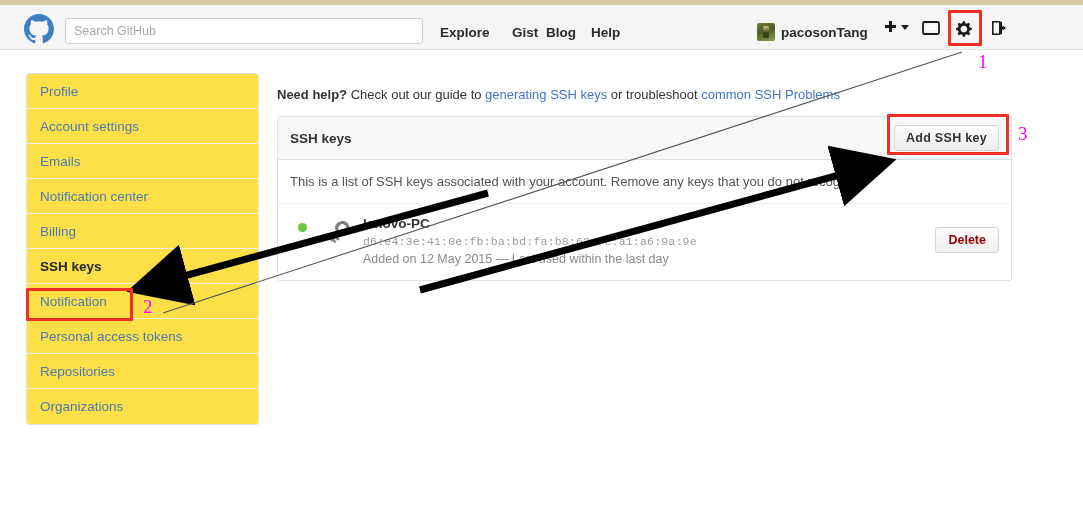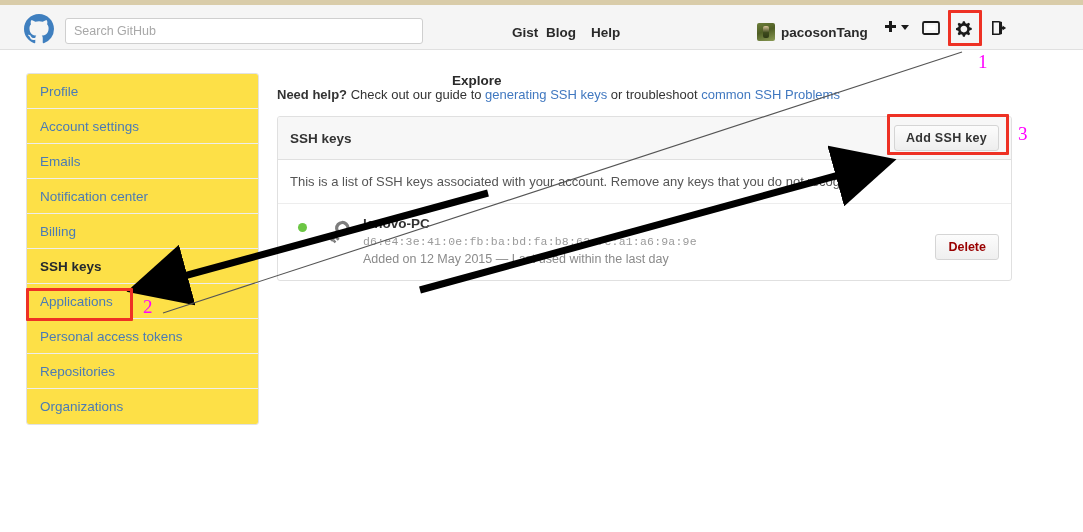--- a/index.html
+++ b/index.html
@@ -33,21 +33,21 @@
     font-family: "Liberation Sans", sans-serif; font-size: 12.5px;
     color: #333; padding: 0 8px; outline: none;
   }
   .search-box::placeholder { color: #a8a8a8; }
 
   .nav-link {
     position: absolute; top: 20px;
     font-size: 13.5px; font-weight: bold; color: #2a2a2a;
     text-decoration: none; white-space: nowrap;
   }
-  .nav-explore { left: 452px; margin-top: 48px; }
+  .nav-explore { left: 440px; }
   .nav-gist    { left: 512px; }
   .nav-blog    { left: 546px; }
   .nav-help    { left: 591px; }
 
   .user-block {
     position: absolute; left: 757px; top: 16px; height: 22px;
     display: flex; align-items: center; gap: 6px;
   }
   .avatar {
     width: 18px; height: 18px; border-radius: 2px;
@@ -132,21 +132,21 @@
   .key-title { font-size: 13.5px; font-weight: bold; color: #333; }
   .key-fp {
     font-family: "Liberation Mono", monospace;
     font-size: 11.5px; color: #9a9a9a; margin-top: 4px; letter-spacing: .2px;
   }
   .key-meta { font-size: 12.5px; color: #8a8a8a; margin-top: 4px; }
   .btn-delete {
     color: #900; font-weight: bold; font-size: 12.5px;
     background: linear-gradient(#fcfcfc,#efefef);
     border: 1px solid #d5d5d5; border-radius: 3px;
-    padding: 5px 12px; cursor: pointer; margin-top: 18px; flex: none;
+    padding: 5px 12px; cursor: pointer; margin-top: 11px; flex: none;
     font-family: "Liberation Sans", sans-serif;
   }
 
   
   .anno-layer {
     position: absolute; left: 0; top: 0; width: 1083px; height: 532px;
     pointer-events: none;
   }
   .anno-box {
     position: absolute; border: 3px solid #ee3124; border-radius: 1px;
@@ -218,21 +218,21 @@
     </div>
   </div>
 
   <div class="sidebar">
     <div class="side-item">Profile</div>
     <div class="side-item">Account settings</div>
     <div class="side-item">Emails</div>
     <div class="side-item">Notification center</div>
     <div class="side-item">Billing</div>
     <div class="side-item active">SSH keys</div>
-    <div class="side-item">Applications</div>
+    <div class="side-item">Notification</div>
     <div class="side-item">Personal access tokens</div>
     <div class="side-item">Repositories</div>
     <div class="side-item">Organizations</div>
   </div>
 
   <div class="content">
 
     <div class="help-line"><b>Need help?</b><span> Check out our guide to </span><a href="#">generating SSH keys</a><span> or troubleshoot </span><a href="#">common SSH Problems</a></div>
 
     <div class="panel">

